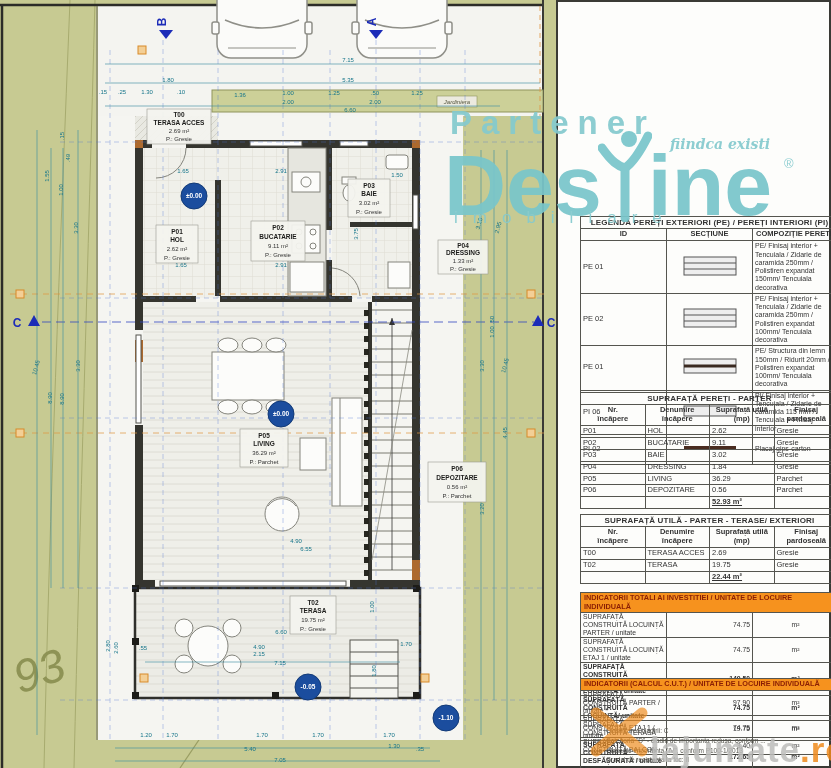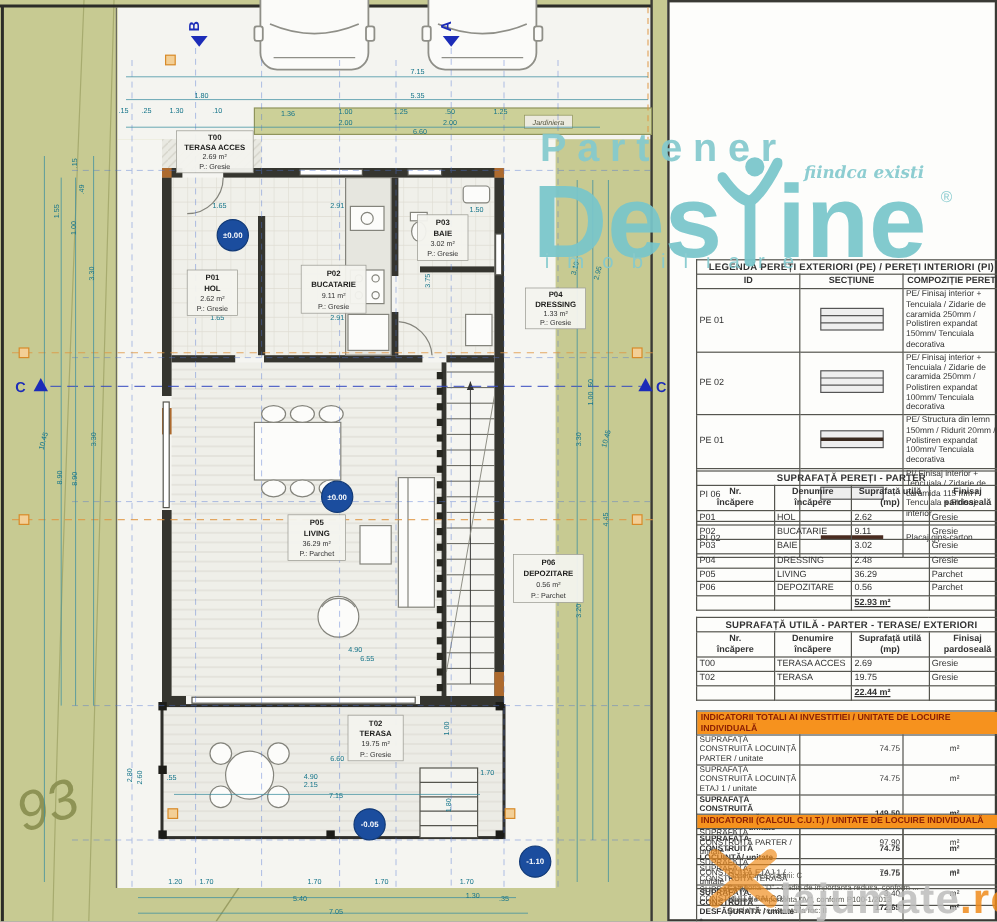--- a/index.html
+++ b/index.html
@@ -540,21 +540,21 @@
             </tr>
             <tr>
               <td class="num">P03</td>
               <td class="num">BAIE</td>
               <td class="num">3.02</td>
               <td class="num">Gresie</td>
             </tr>
             <tr>
               <td class="num">P04</td>
               <td class="num">DRESSING</td>
-              <td class="num">2.48</td>
+              <td class="num">1.84</td>
               <td class="num">Gresie</td>
             </tr>
             <tr>
               <td class="num">P05</td>
               <td class="num">LIVING</td>
               <td class="num">36.29</td>
               <td class="num">Parchet</td>
             </tr>
             <tr>
               <td class="num">P06</td>

